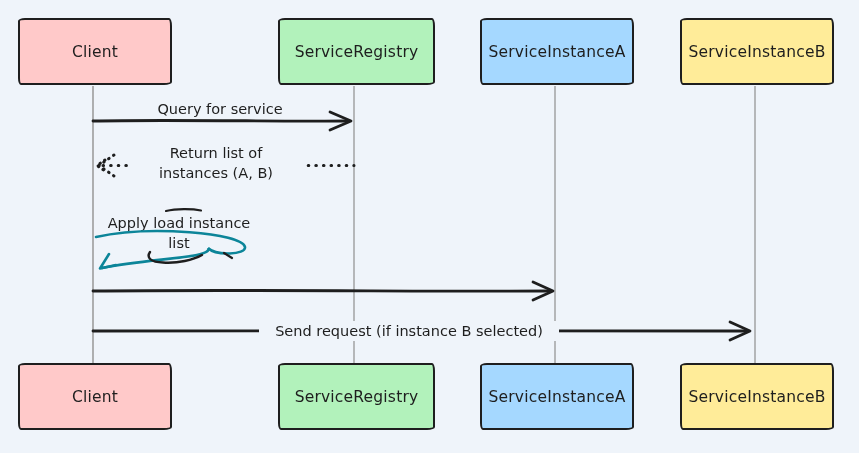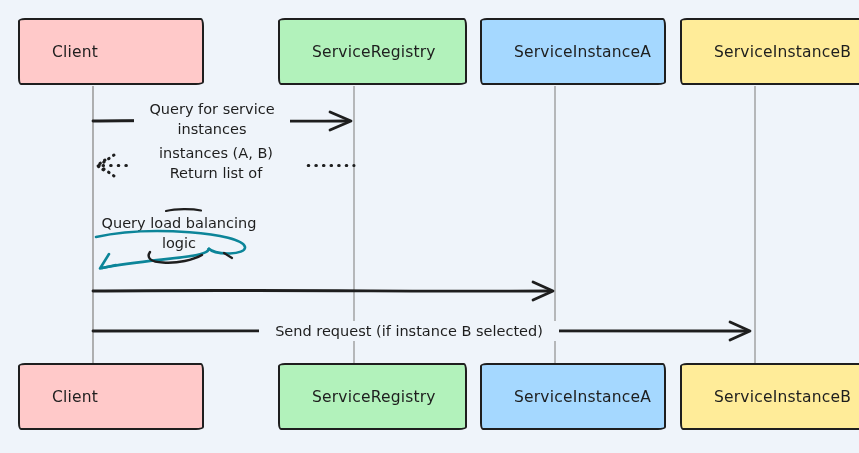--- a/index.html
+++ b/index.html
@@ -21,23 +21,22 @@
   }
   svg.layer{
     position:absolute;left:0;top:0;width:859px;height:453px;
     pointer-events:none;
   }
   .actor{
     position:absolute;
     height:63px;
     border:2.5px solid var(--ink);
     border-radius:7px 3px 8px 3px / 3px 8px 3px 7px;
-    display:flex;align-items:center;
+    display:flex;align-items:center;justify-content:center;
     box-sizing:content-box;
-    padding-left:32px;
   }
   .actor span{
     font-size:15.5px;
     letter-spacing:.2px;
     white-space:nowrap;
   }
   .row-top{top:18px;}
   .row-bottom{top:363px;}
   .msg-label{
     position:absolute;
@@ -94,33 +93,32 @@
   <div class="actor row-bottom" style="left: 278px; width: 153px; background-color: rgb(178, 242, 187);">
       <span>ServiceRegistry</span>
     </div>
   <div class="actor row-bottom" style="left: 480px; width: 150px; background-color: rgb(165, 216, 255);">
       <span>ServiceInstanceA</span>
     </div>
   <div class="actor row-bottom" style="left: 680px; width: 150px; background-color: rgb(255, 236, 153);">
       <span>ServiceInstanceB</span>
     </div>
 
-  <div class="msg-label" style="left:134px;top:99px;width:156px">
+  <div class="msg-label" style="left:142px;top:99px;width:156px">
     <div>Query for service</div>
-    <div>instances</div>
   </div>
 
   <div class="msg-label" style="left:129px;top:143px;width:174px">
+    <div>Return list of</div>
     <div>instances (A, B)</div>
-    <div>Return list of</div>
   </div>
 
   <div class="msg-label no-mask" style="left:84px;top:213px;width:190px">
-    <div>Query load balancing</div>
-    <div>logic</div>
+    <div>Apply load instance</div>
+    <div>list</div>
   </div>
 
 
   <div class="msg-label" style="left:259px;top:321px;width:300px">
     <div>Send request (if instance B selected)</div>
   </div>
 
   <svg class="layer" viewBox="0 0 859 453">
     <path d="M 96 237 C 150 225 242 233 245 247 C 246 255 216 256 208 248 C 214 258 152 258 102 268" fill="none" stroke="#0c8599" stroke-width="2.6" stroke-linecap="round"></path>
     <path d="M 116 265 L 100 268.5 M 109 254 L 100 268.5" fill="none" stroke="#0c8599" stroke-width="2.6" stroke-linecap="round"></path>

